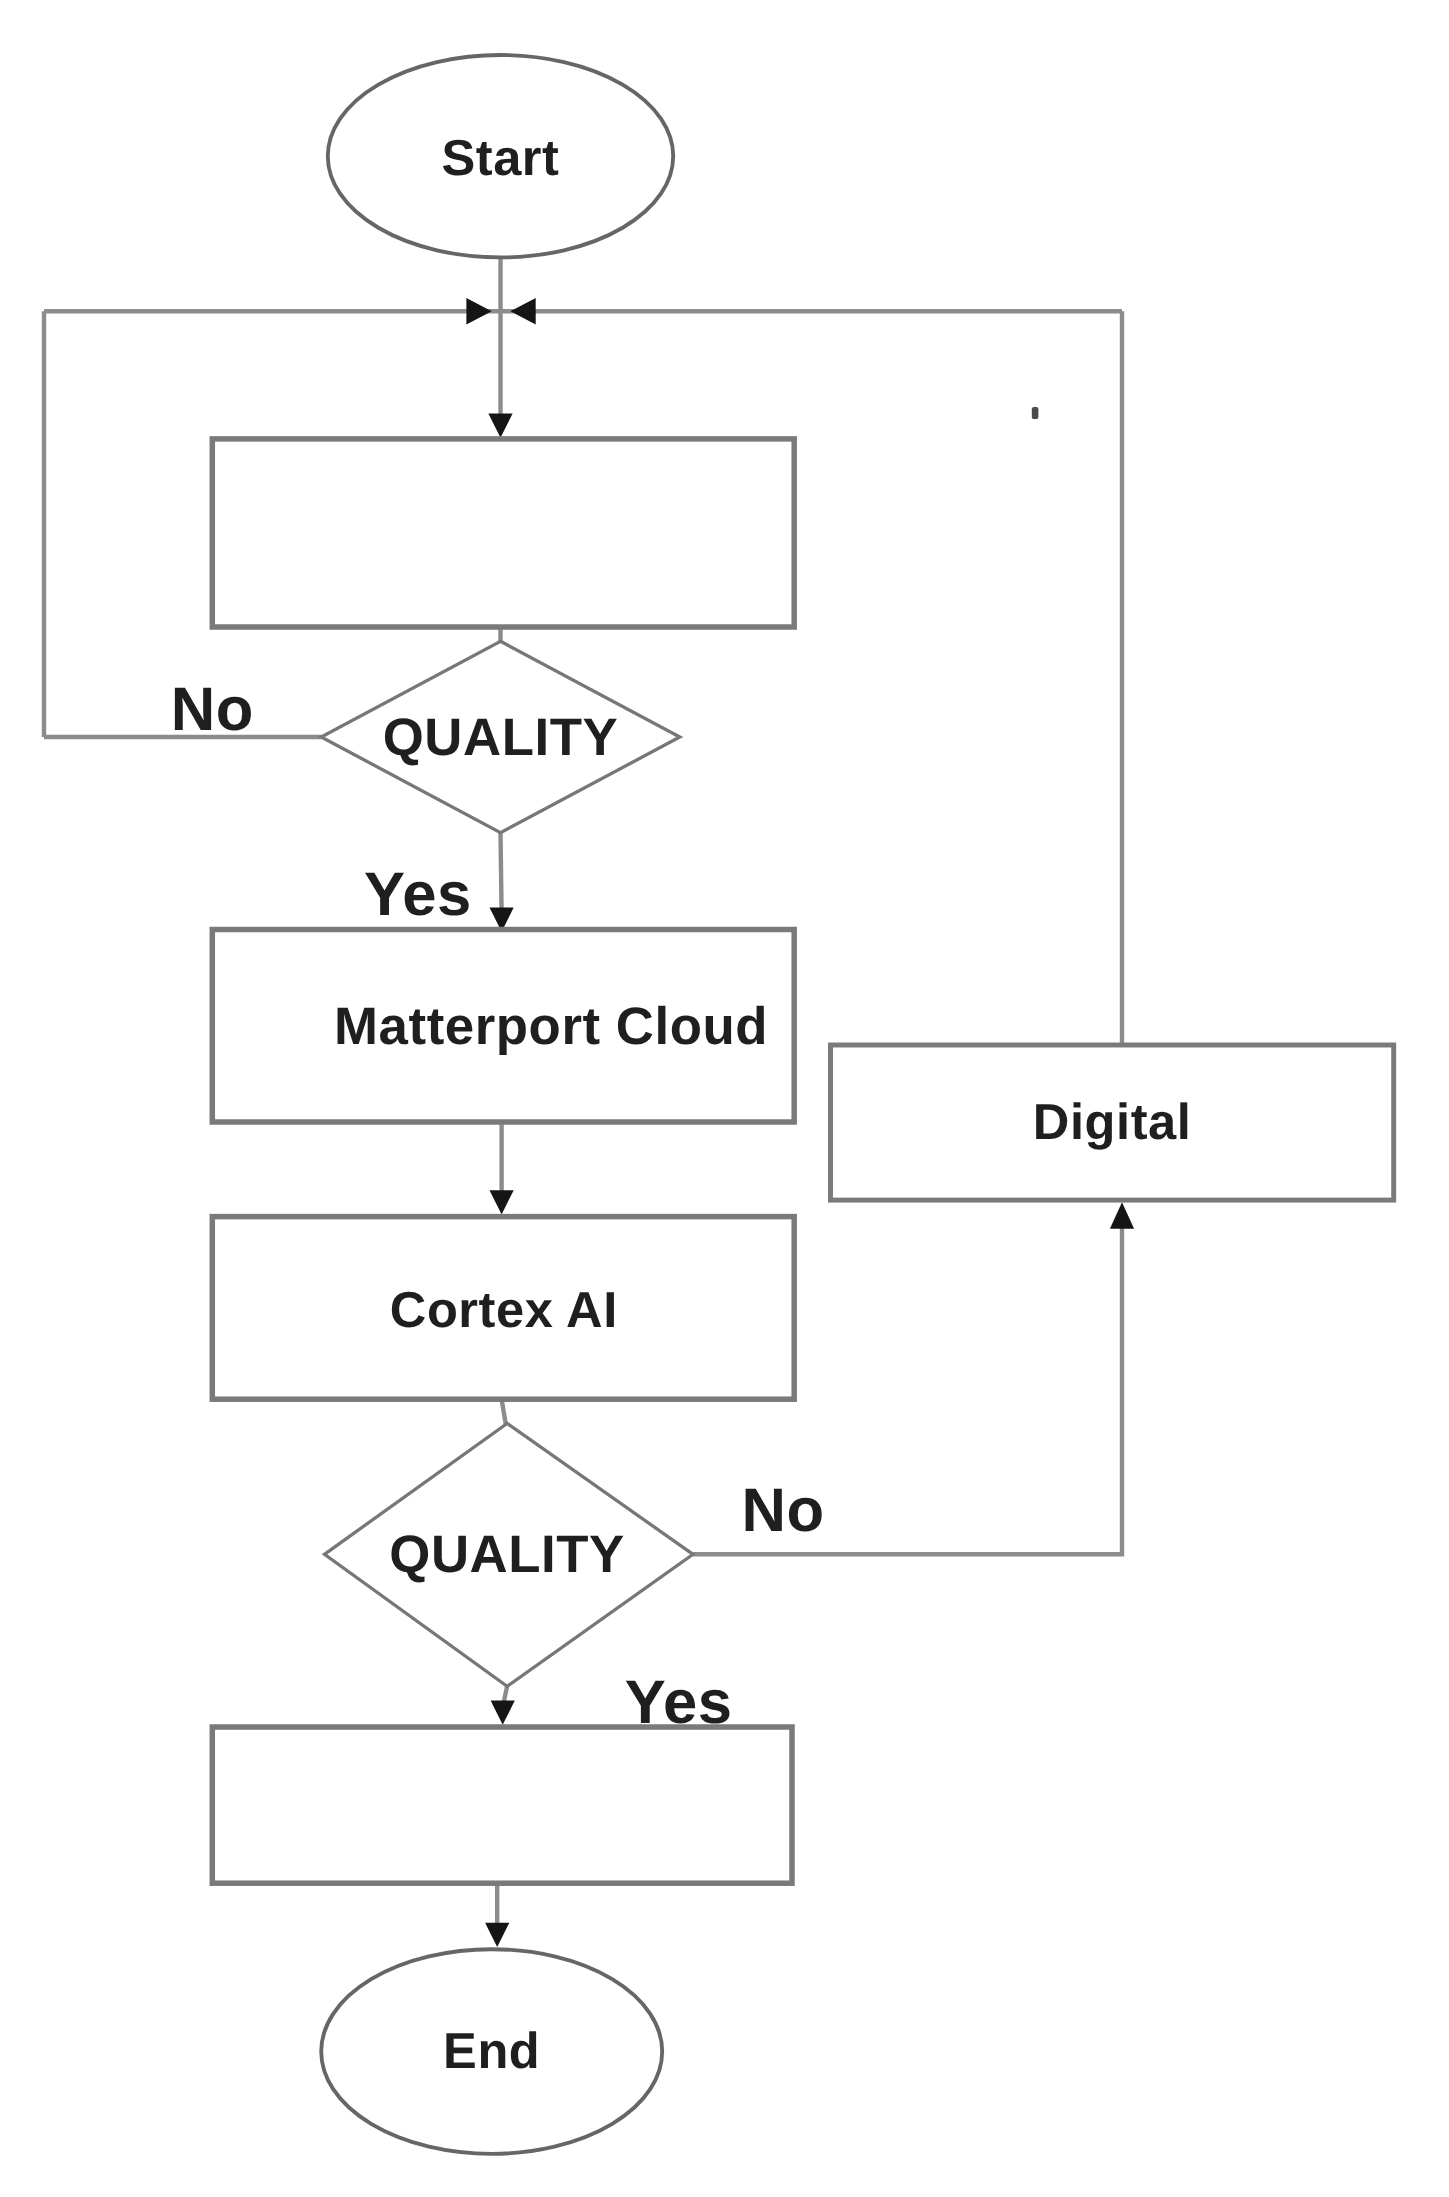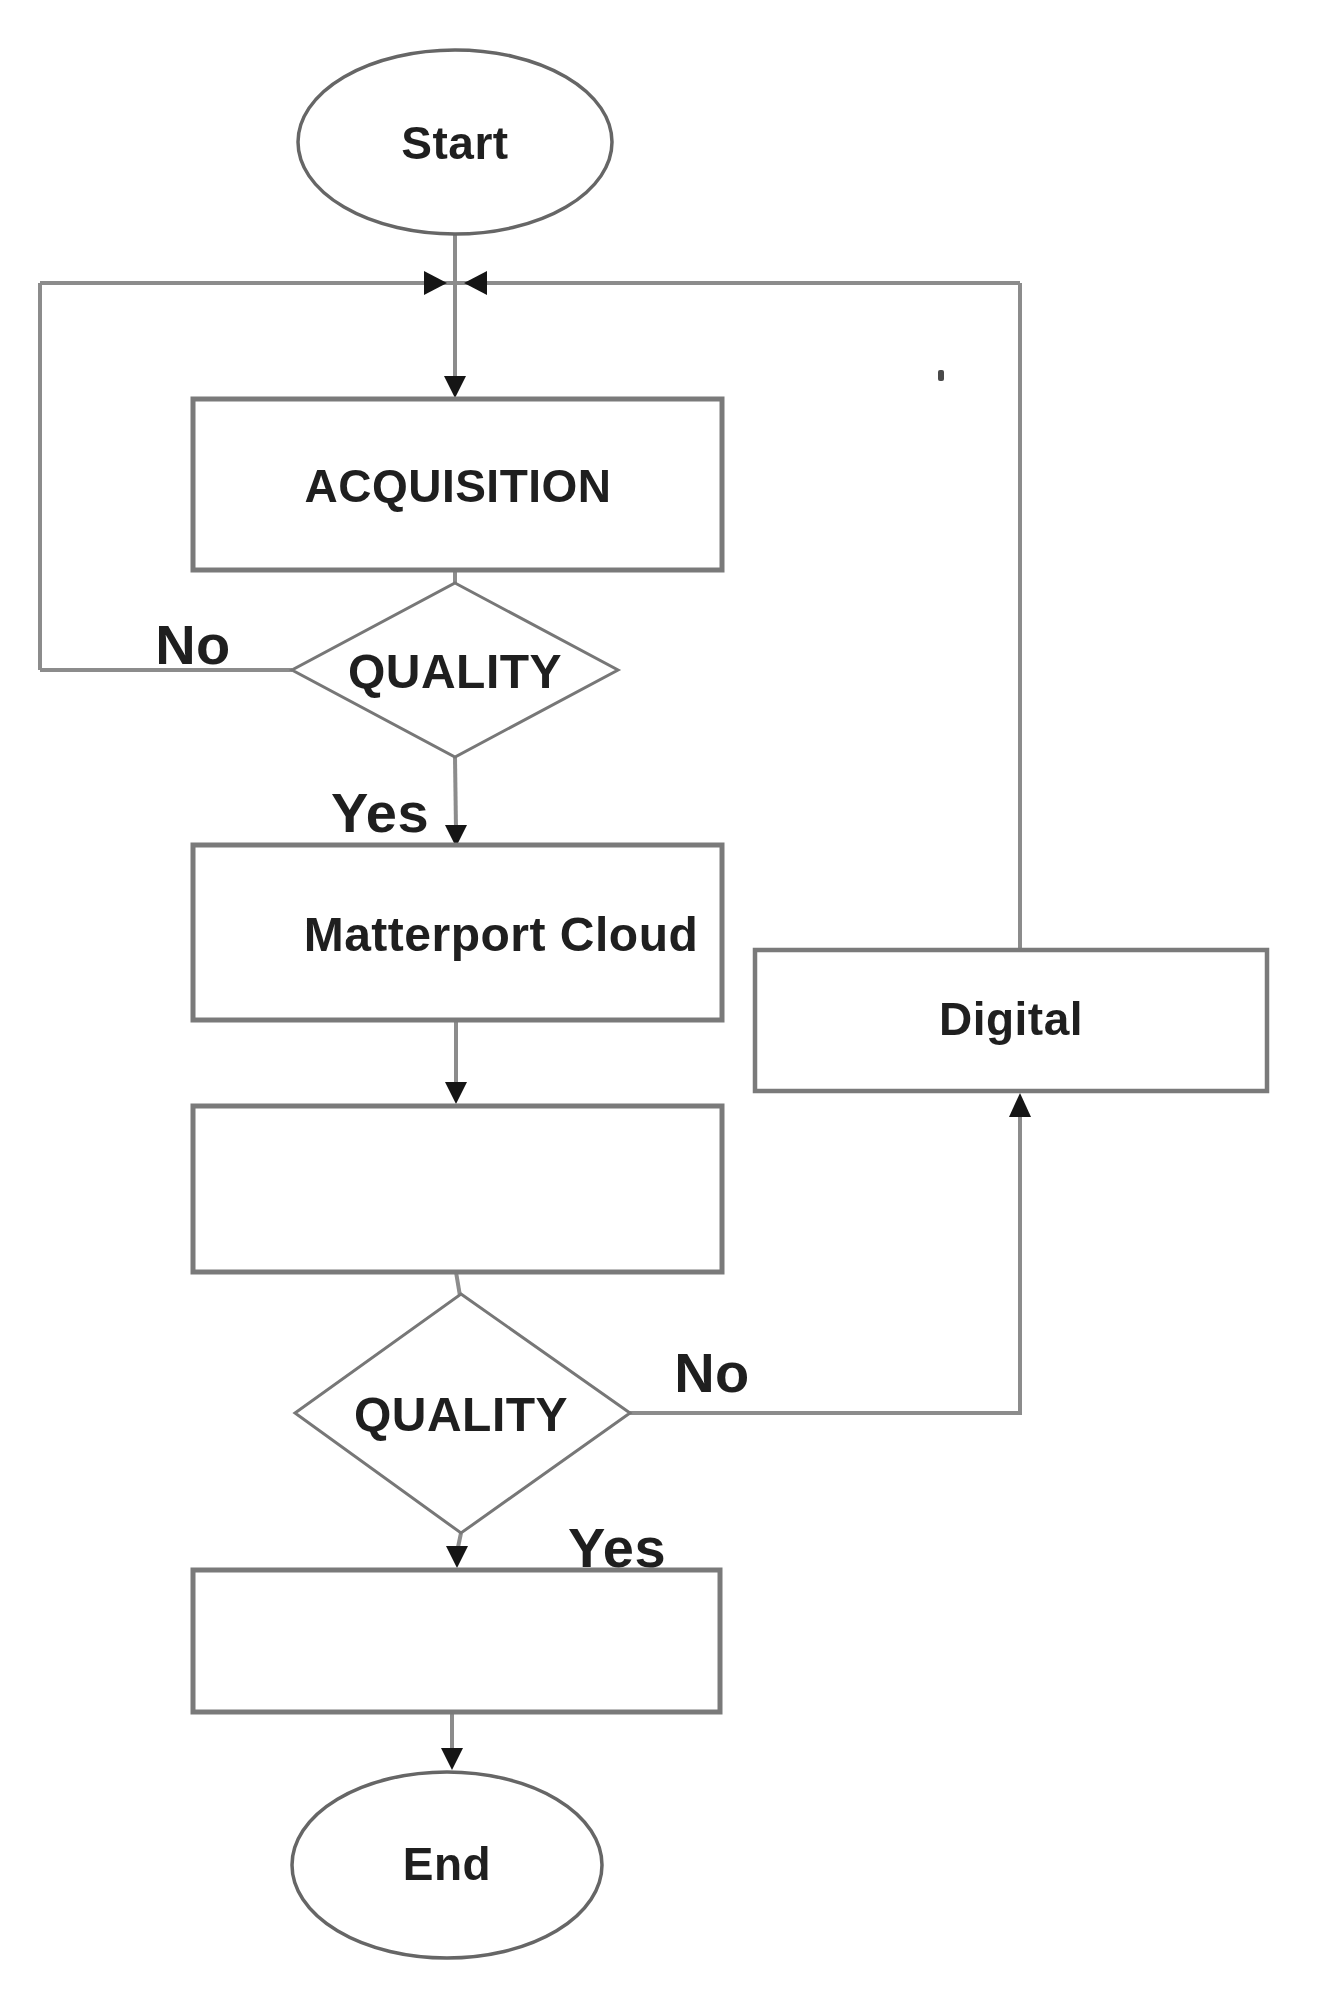--- a/index.html
+++ b/index.html
@@ -77,24 +77,24 @@
     <rect x="755" y="950" width="512" height="141" fill="#ffffff" stroke="#7a7a7a" stroke-width="4.5"></rect>
     <rect x="193" y="1106" width="529" height="166" fill="#ffffff" stroke="#7a7a7a" stroke-width="5"></rect>
     <polygon points="461,1294 630,1413 461,1533 295,1413" fill="#ffffff" stroke="#777777" stroke-width="3"></polygon>
     <rect x="193" y="1570" width="527" height="142" fill="#ffffff" stroke="#7a7a7a" stroke-width="5"></rect>
     <ellipse cx="447" cy="1865" rx="155" ry="93" fill="#ffffff" stroke="#666666" stroke-width="3.5"></ellipse>
 
     <rect x="938" y="370" width="6" height="11" rx="2" fill="#4a4a4a"></rect>
   </svg>
 
   <div class="lbl node-lbl" style="left:455px;  top:143px;">Start</div>
-  <div class="lbl node-lbl" style="left:458px;  top:486px;">ACQUISITION</div>
   <div class="lbl node-lbl-lg" style="left:455px;  top:671px;">QUALITY</div>
   <div class="lbl edge-lbl" style="left:165px;  top:644px;">No</div>
   <div class="lbl edge-lbl" style="left:352px;  top:812px;">Yes</div>
   <div class="lbl node-lbl-lg" style="left:458px;  top:934px;margin-left:43px;">Matterport Cloud</div>
   <div class="lbl node-lbl" style="left:1011px; top:1019px;">Digital</div>
+  <div class="lbl node-lbl" style="left:458px;  top:1190px;">Cortex AI</div>
   <div class="lbl node-lbl-lg" style="left:461px;  top:1414px;">QUALITY</div>
   <div class="lbl edge-lbl" style="left:684px;  top:1372px;">No</div>
   <div class="lbl edge-lbl" style="left:589px;  top:1547px;">Yes</div>
   <div class="lbl node-lbl" style="left:447px;  top:1864px;">End</div>
 
 </div>
 
 </body></html>

